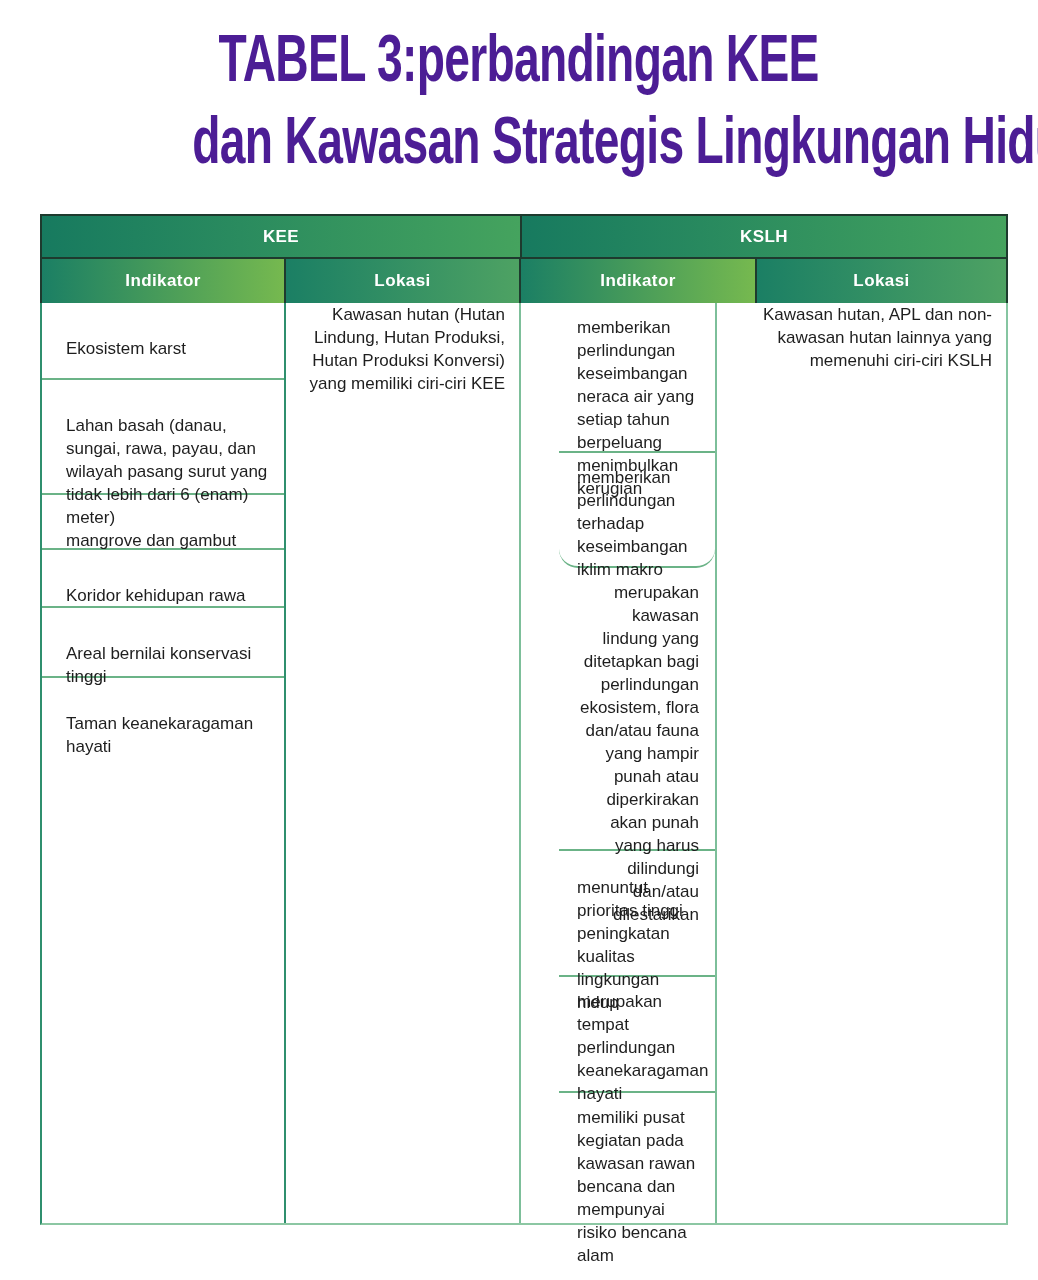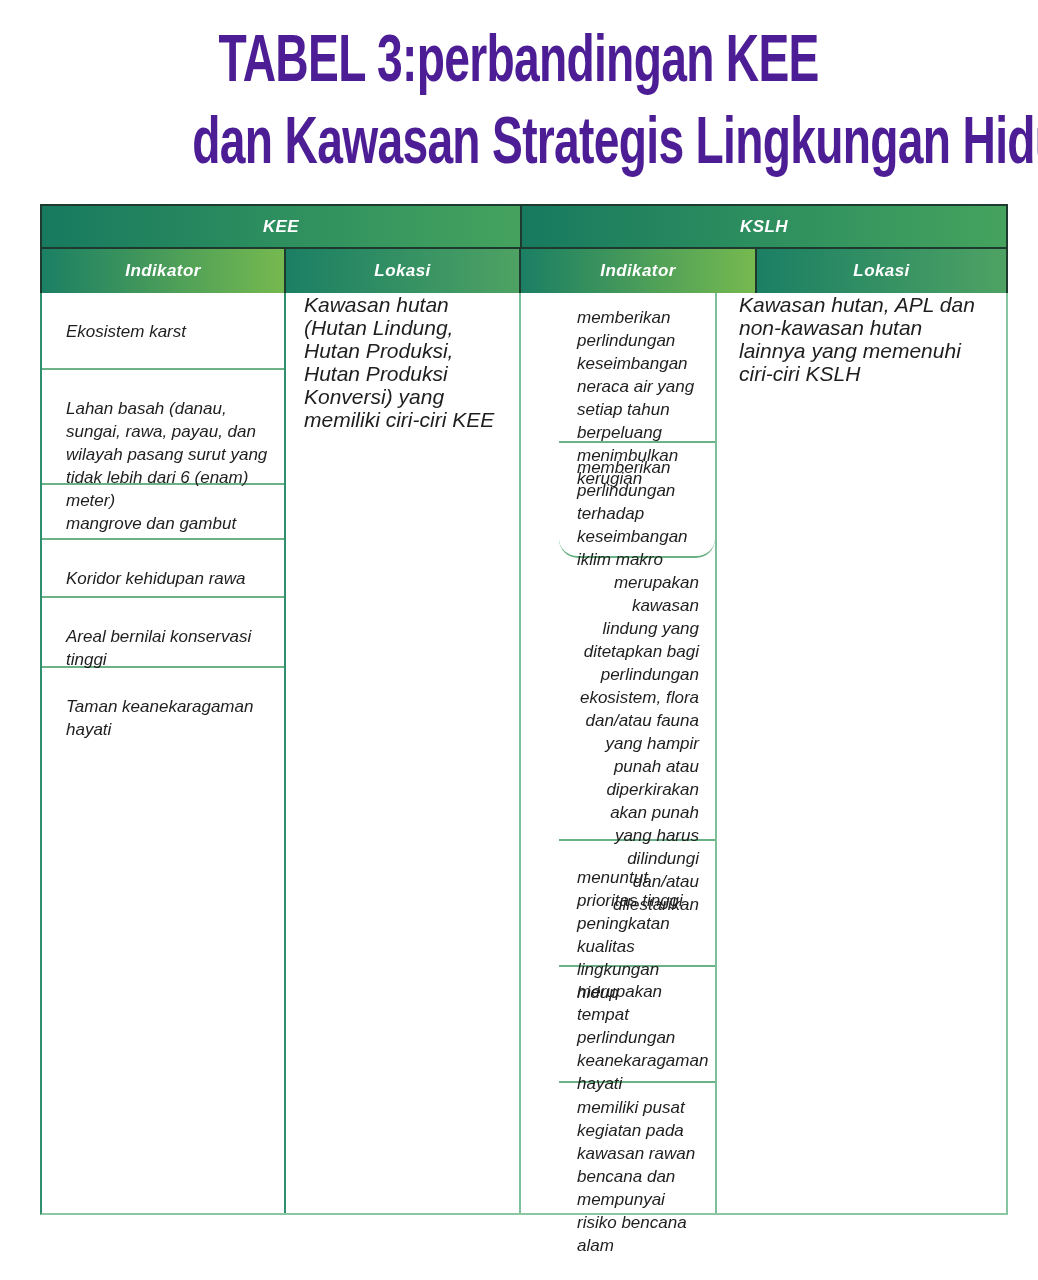--- a/index.html
+++ b/index.html
@@ -25,23 +25,22 @@
     font-size: 66px;
     letter-spacing: -1px;
     transform: scaleX(0.70);
     transform-origin: 50% 50%;
     white-space: nowrap;
   }
   
   .tbl {
     position: absolute;
     left: 40px;
-    top: 204px;
+    top: 214px;
     width: 968px;
-    font-style: italic;
   }
   .thead {
     background: #1e3a2e;
     padding: 2px 2px 0 2px;
   }
   .thead-row1 {
     display: grid;
     grid-template-columns: 478px 1fr;
     gap: 2px;
     margin-bottom: 2px;
@@ -78,28 +77,29 @@
   .col-kee-lok  { width: 235px; border-right: 2px solid #7dbf9a; }
   .col-kslh-ind { width: 196px; border-right: 2px solid #7dbf9a; padding-left: 38px; }
   .col-kslh-lok { flex: 1; }
   .cell {
     font-size: 17px;
     line-height: 23px;
     color: #1e1e1e;
     border-bottom: 2px solid #6bb387;
   }
   .cell:last-child { border-bottom: none; flex: 1; }
-  .col-kee-ind .cell  { padding: 27px 12px 0 24px; }
+  .col-kee-ind .cell  { padding: 34px 12px 0 24px; }
   .col-kslh-ind .cell { padding: 13px 16px 0 18px; }
   .merged {
     display: flex;
     align-items: center;
-    font-size: 21px;
+    font-size: 17px;
     line-height: 23px;
     color: #1e1e1e;
+    text-align: right;
   }
   .col-kee-lok.merged  { padding: 0 14px 150px 18px; }
   .col-kslh-lok.merged { padding: 0 14px 100px 22px; }
   
   .h-kee-1 { height: 77px; }
   .h-kee-2 { height: 115px; }
   .h-kee-3 { height: 55px; }
   .h-kee-4 { height: 58px; }
   .h-kee-5 { height: 70px; }
   .h-kslh-1 { height: 150px; }

